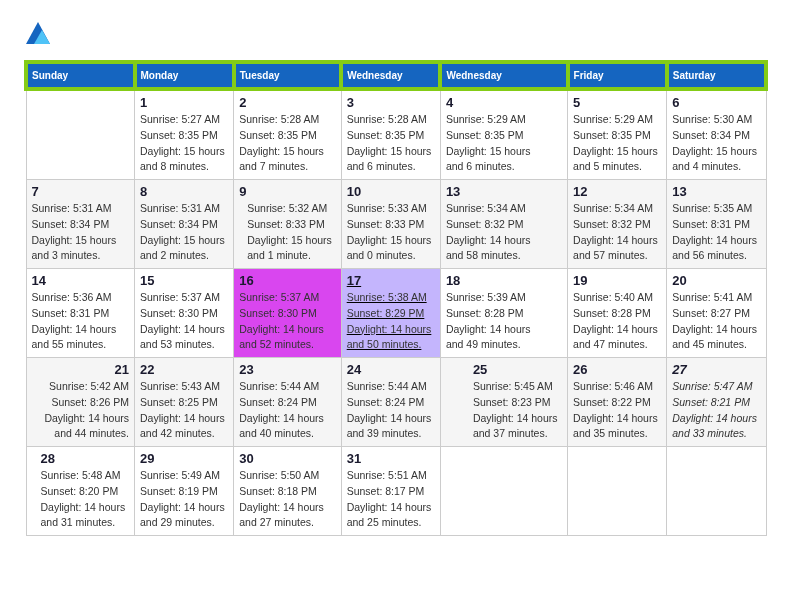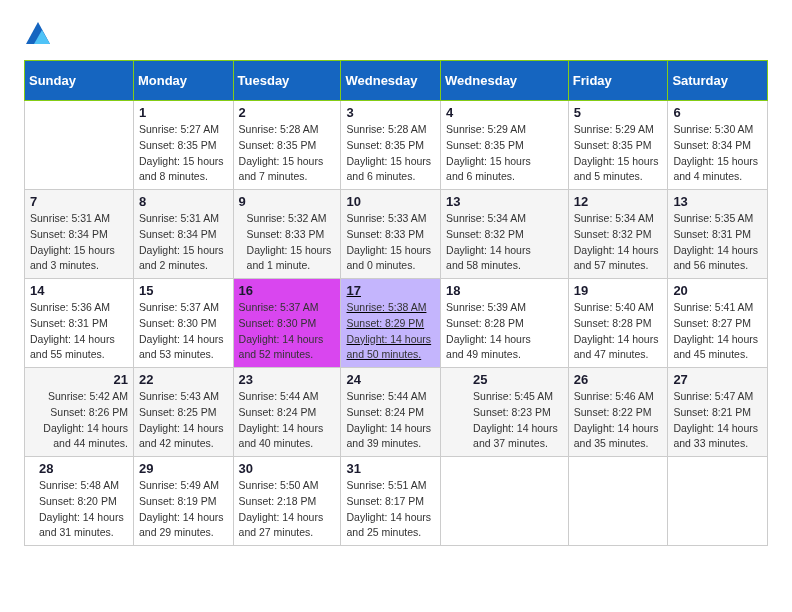--- a/index.html
+++ b/index.html
@@ -55,25 +55,25 @@
       font-weight: normal;
     }
     .calendar {
       width: 100%;
       border-collapse: collapse;
       font-size: 11px;
     }
     .calendar th {
       background-color: #1565c0;
       color: #fff;
-      padding: 12px 4px;
+      padding: 6px 4px;
       text-align: left;
-      font-size: 13px;
-      font-weight: bold;
-      border: 1px solid #84cc16;
+      font-size: 10px;
+      font-weight: bold;
+      border: 4px solid #84cc16;
     }
     .calendar td {
       border: 1px solid #ccc;
       vertical-align: top;
       padding: 4px 5px;
       min-height: 80px;
       background: #fff;
     }
     .calendar tr:nth-child(even) td {
       background: #f5f5f5;
@@ -310,21 +310,21 @@
 Daylight: 14 hours
 and 37 minutes.</div>
         </td>
         <td style="background: rgb(245, 245, 245);">
           <span class="day-number">26</span>
           <div class="day-info" style="white-space: pre-line;">Sunrise: 5:46 AM
 Sunset: 8:22 PM
 Daylight: 14 hours
 and 35 minutes.</div>
         </td>
-        <td style="background: rgb(245, 245, 245);">
+        <td style="background: rgb(245, 245, 245); font-style: italic;">
           <span class="day-number">27</span>
           <div class="day-info" style="white-space: pre-line;">Sunrise: 5:47 AM
 Sunset: 8:21 PM
 Daylight: 14 hours
 and 33 minutes.</div>
         </td>
       </tr>
       <tr>
         <td style="background: rgb(255, 255, 255); padding-left: 14px;">
           <span class="day-number">28</span>
@@ -336,21 +336,21 @@
         <td style="background: rgb(255, 255, 255);">
           <span class="day-number">29</span>
           <div class="day-info" style="white-space: pre-line;">Sunrise: 5:49 AM
 Sunset: 8:19 PM
 Daylight: 14 hours
 and 29 minutes.</div>
         </td>
         <td style="background: rgb(255, 255, 255);">
           <span class="day-number">30</span>
           <div class="day-info" style="white-space: pre-line;">Sunrise: 5:50 AM
-Sunset: 2:18 PM
+Sunset: 8:18 PM
 Daylight: 14 hours
 and 27 minutes.</div>
         </td>
         <td style="background: rgb(255, 255, 255);">
           <span class="day-number">31</span>
           <div class="day-info" style="white-space: pre-line;">Sunrise: 5:51 AM
 Sunset: 8:17 PM
 Daylight: 14 hours
 and 25 minutes.</div>
         </td>

